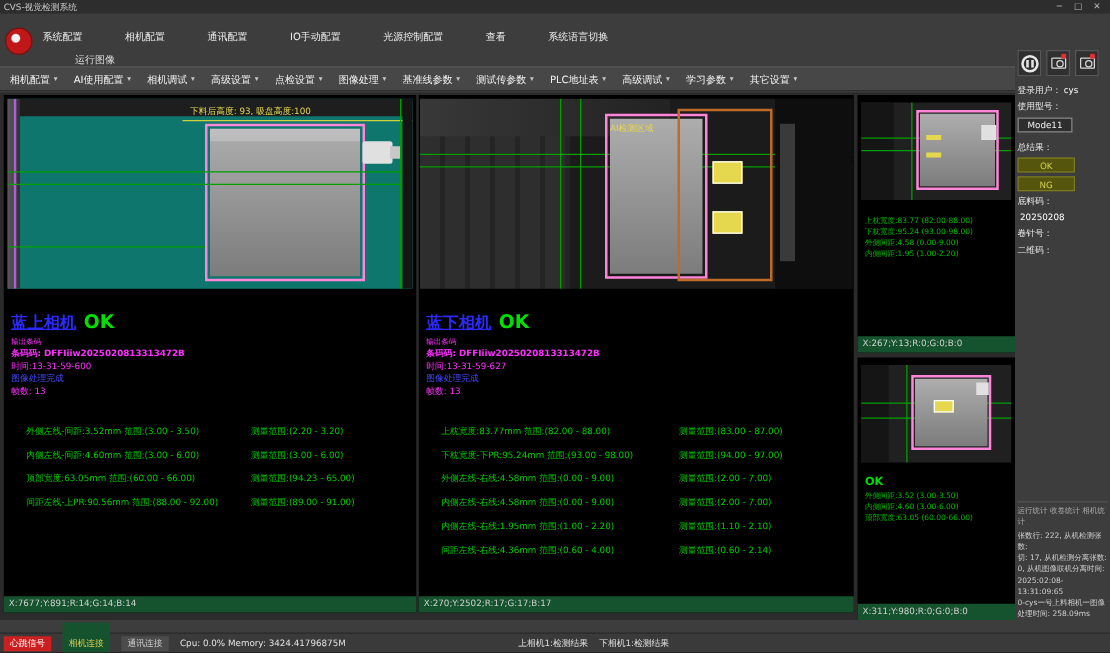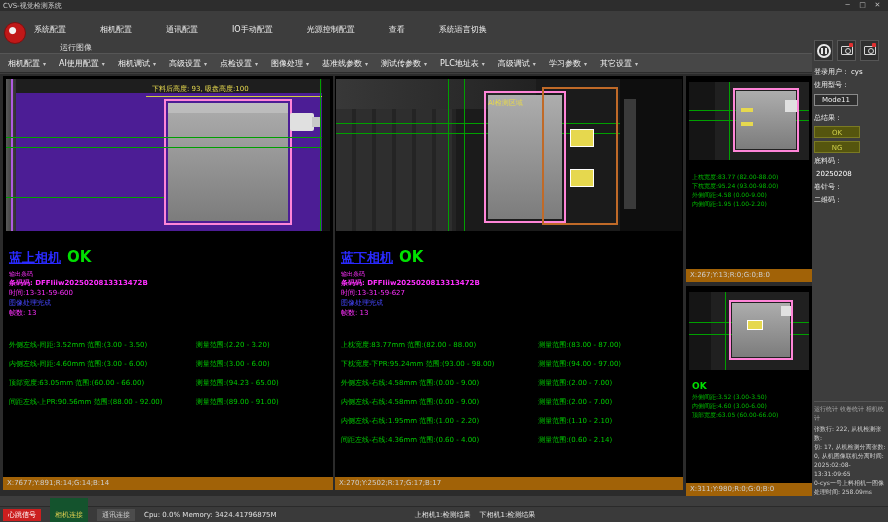--- a/index.html
+++ b/index.html
@@ -27,48 +27,48 @@
   .caret{font-size:6px;color:#c8c8c8;}
 
   
   .main{position:absolute;left:0;top:74px;width:812px;height:422px;background:#2b2b2b;}
   .panel{position:absolute;background:#000;}
   .panel-a{left:3px;top:76px;width:330px;height:414px;}
   .panel-b{left:335px;top:76px;width:348px;height:414px;}
   .panel-c{left:686px;top:76px;width:126px;height:206px;}
   .panel-d{left:686px;top:286px;width:126px;height:210px;}
 
-  .img-area{position:absolute;overflow:hidden;background:#4c1d95;}
+  .img-area{position:absolute;overflow:hidden;background:#0f766e;}
   .panel-a .img-area{left:3px;top:3px;width:324px;height:152px;}
   .panel-b .img-area{left:1px;top:3px;width:346px;height:152px;background:#1b1b1b;}
   .panel-c .img-area{left:3px;top:6px;width:120px;height:78px;background:#202020;}
   .panel-d .img-area{left:3px;top:6px;width:120px;height:78px;background:#202020;}
 
   .sh{position:absolute;}
   .hl-g{height:1px;background:#00a000;}
   .vl-g{width:1px;background:#00a000;}
   .hl-y{height:1px;background:#cfcf3f;}
   .vl-p{width:2px;background:#b05be0;}
   .rect-pink{border:2px solid #ff85d8;box-sizing:border-box;}
   .rect-orange{border:2px solid #c06a28;box-sizing:border-box;}
   .blk{background:linear-gradient(180deg,#adadad,#7c7c7c);}
   .ylbl{position:absolute;color:#e6d84e;font-size:7px;white-space:nowrap;}
 
-  .coords{position:absolute;left:0;bottom:0;width:100%;height:13px;background:#a16207;color:#cfcfcf;font-size:7px;line-height:13px;padding-left:4px;box-sizing:border-box;}
+  .coords{position:absolute;left:0;bottom:0;width:100%;height:13px;background:#14532d;color:#cfcfcf;font-size:7px;line-height:13px;padding-left:4px;box-sizing:border-box;}
 
   .info{position:absolute;left:6px;right:2px;top:172px;font-size:7px;}
   .cam-title{margin-bottom:3px;}
   .cam-name{color:#2a2aff;font-size:13px;font-weight:bold;text-decoration:underline;}
   .cam-ok{color:#00e000;font-size:15px;font-weight:bold;margin-left:6px;}
   .mag{color:#ff30ff;line-height:10px;}
   .mag.tiny{font-size:6px;line-height:8px;}
   .mag.bold{font-weight:bold;}
   .blue{color:#4646ff;line-height:10px;}
   .meas{margin-top:22px;color:#00cc00;}
-  .meas-row{display:flex;margin-bottom:9px;}
+  .meas-row{display:flex;margin-bottom:9px;margin-left:12px;}
   .m-left{width:58%;}
   .m-right{width:42%;}
 
   .mini-green{color:#00bb00;font-size:6px;line-height:9px;}
   .mini-ok{color:#00e000;font-size:9px;font-weight:bold;line-height:12px;}
   .panel-c .mini-wrap{position:absolute;left:6px;top:96px;right:2px;}
   .panel-d .mini-wrap{position:absolute;left:6px;top:94px;right:2px;}
 
   
   .sidebar{position:absolute;left:814px;top:40px;width:72px;height:458px;font-size:7px;color:#eaeaea;}

